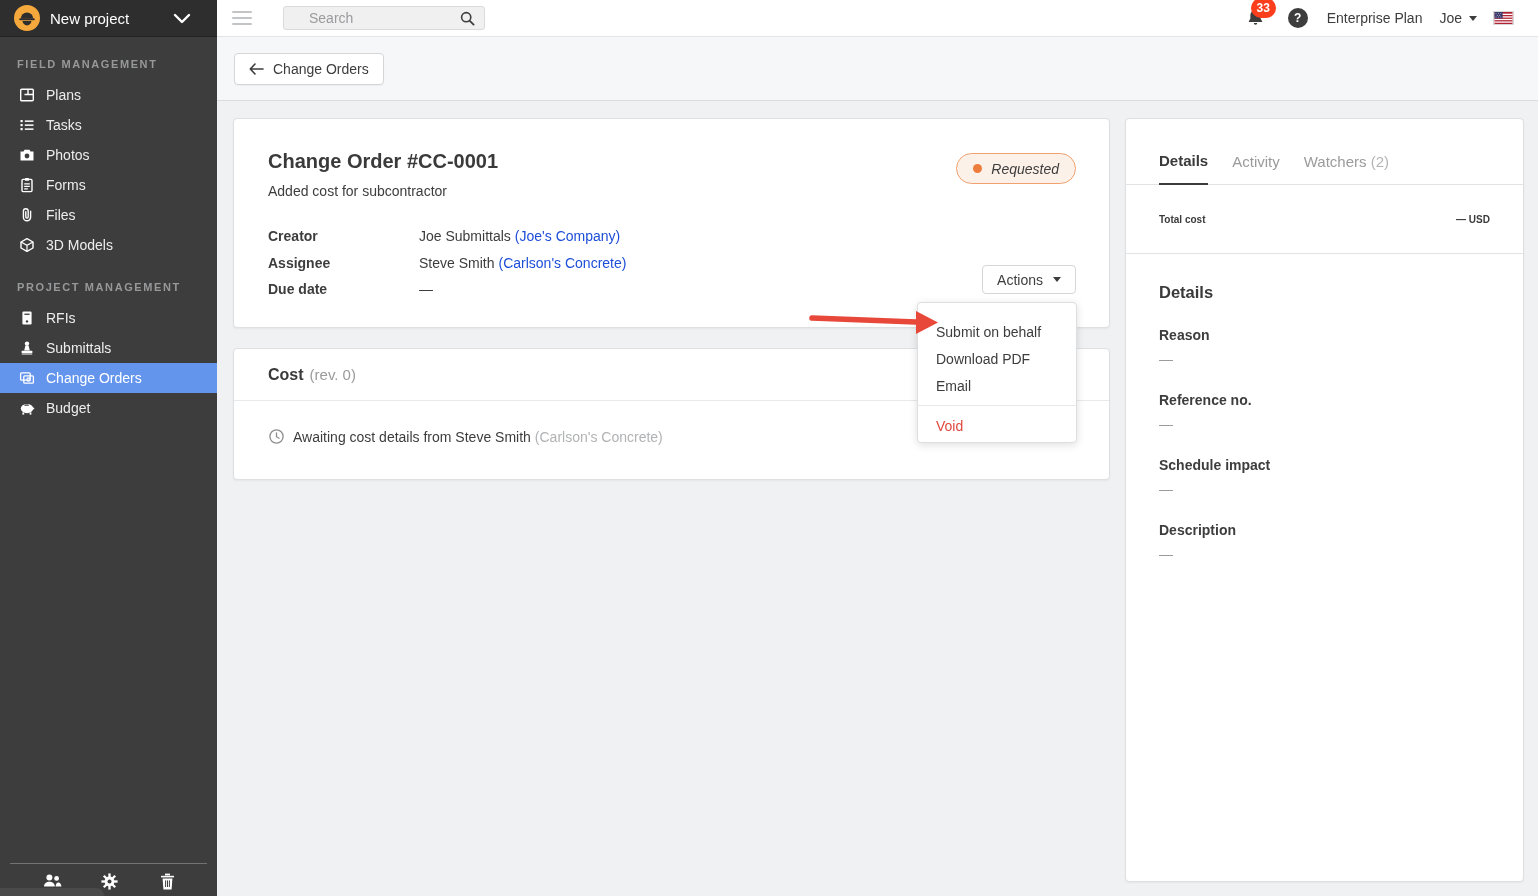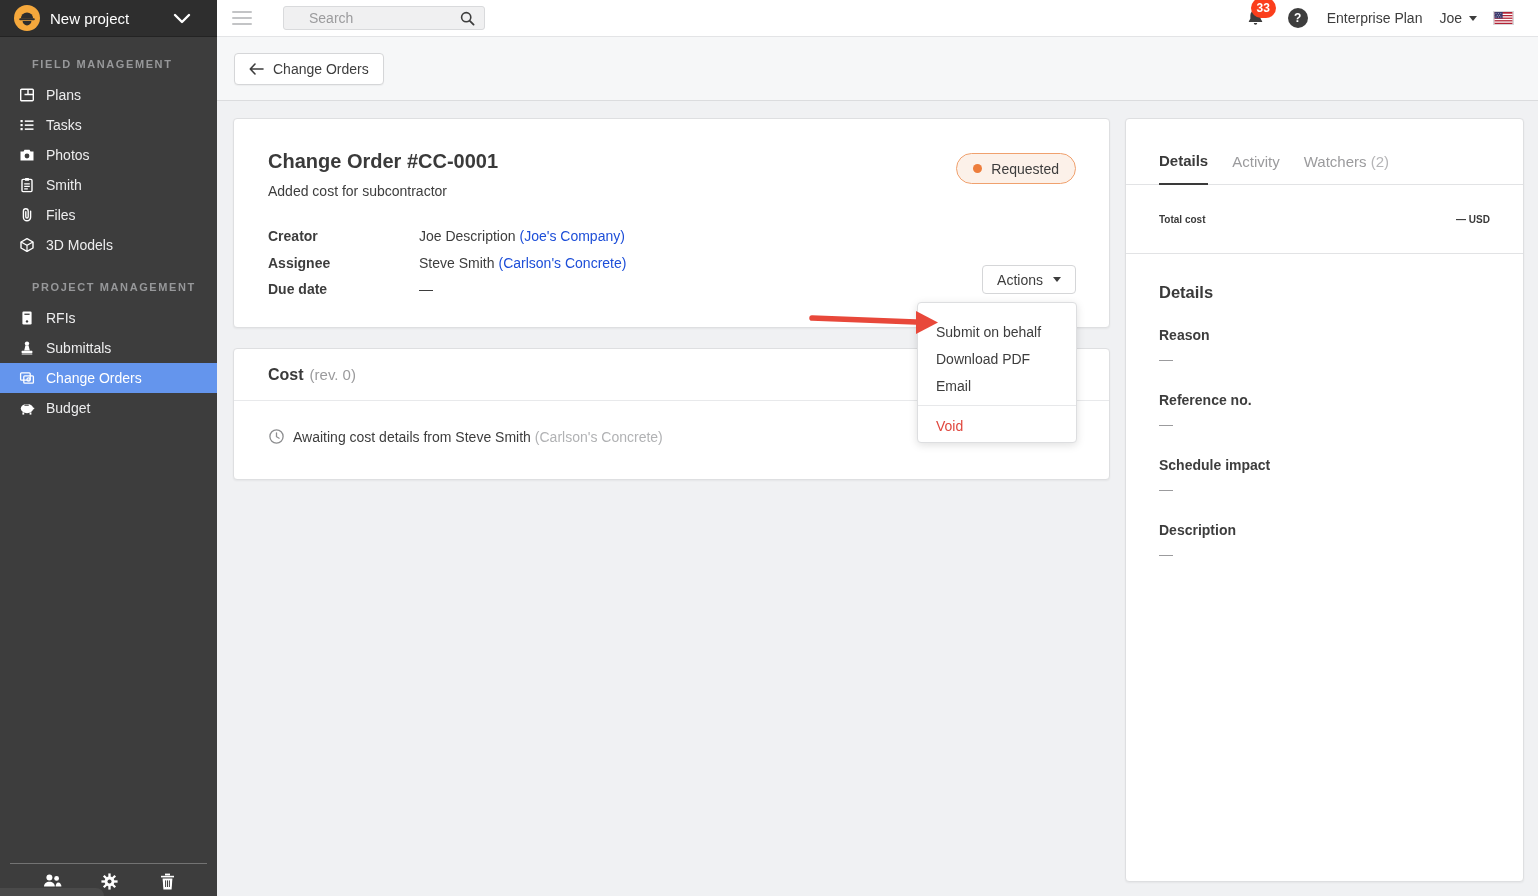--- a/index.html
+++ b/index.html
@@ -14,21 +14,21 @@
   .sidebar { position:absolute; left:0; top:0; width:217px; height:896px; background:#3d3d3d; z-index:10; }
   .sidebar-top {
     height:37px; background:#2e2e2e; border-bottom:1px solid #232323;
     display:flex; align-items:center; padding:0 14px; cursor:pointer;
   }
   .logo { width:26px; height:26px; flex:0 0 auto; }
   .project-name { color:#fff; font-weight:400; font-size:15px; margin-left:10px; }
   .proj-chevron { margin-left:auto; margin-right:12px; display:flex; }
   .side-section-title {
     color:#97989a; font-size:11px; font-weight:700; letter-spacing:1.6px;
-    padding:21px 0 10px 32px;
+    padding:21px 0 10px 17px;
   }
   .side-item {
     height:30px; display:flex; align-items:center; padding-left:18px;
     color:#ededee; font-size:14px; cursor:pointer;
   }
   .side-item .ic { width:17px; height:17px; display:flex; align-items:center; justify-content:center; color:#fff; }
   .side-item .lbl { margin-left:11px; }
   .side-item.active { background:#6495ed; color:#fff; }
   .sidebar-footer { position:absolute; bottom:0; left:0; width:100%; padding-bottom:6px; }
   .footer-divider { border-top:1px solid rgba(255,255,255,0.28); margin:0 10px 8px 10px; }
@@ -80,21 +80,21 @@
     font-size:14px; color:#3d3d3d; cursor:pointer; box-shadow:0 1px 1px rgba(0,0,0,0.04);
   }
   
   .card { position:absolute; background:#fff; border:1px solid #dedfe1; border-radius:4px; box-shadow:0 1px 2px rgba(0,0,0,0.05); }
   .order-card { left:233px; top:118px; width:877px; height:210px; }
   .order-title { position:absolute; left:34px; top:31px; font-size:20px; font-weight:700; color:#3a3a3a; }
   .order-subtitle { position:absolute; left:34px; top:64px; font-size:14px; color:#3d3d3d; }
   .status-pill {
     position:absolute; right:33px; top:34px; height:31px; padding:0 16px;
     border:1px solid #f0a16e; background:#fcf1e9; border-radius:16px;
-    display:flex; align-items:center; gap:9px; font-size:14px; color:#3d3d3d;
+    display:flex; align-items:center; gap:9px; font-size:14px; color:#3d3d3d;font-style:italic;
   }
   .status-dot { width:9px; height:9px; border-radius:50%; background:#ed7d3c; }
   .order-fields { position:absolute; left:34px; top:104px; }
   .field-row { display:flex; height:26.5px; align-items:center; font-size:14px; }
   .field-row .flabel { width:151px; font-weight:700; color:#3d3d3d; }
   .fname { color:#3d3d3d; }
   .fcompany { color:#1d4ed8; margin-left:4px; }
   .actions-btn {
     position:absolute; right:33px; bottom:33px; height:29px; padding:0 14px;
     background:#fff; border:1px solid #d5d6d8; border-radius:4px;
@@ -191,21 +191,21 @@
     <span class="lbl">Photos</span>
   </div>
   <div class="side-item">
     <span class="ic">
         <svg width="16" height="16" viewBox="0 0 16 16">
           <rect x="3" y="2.4" width="10" height="12.2" rx="1" fill="none" stroke="#fff" stroke-width="1.4"></rect>
           <rect x="6" y="1" width="4" height="2.8" rx="0.6" fill="#fff"></rect>
           <path d="M5.2 6.8h5.6 M5.2 9.3h5.6 M5.2 11.8h3.6" stroke="#fff" stroke-width="1.2"></path>
         </svg>
       </span>
-    <span class="lbl">Smith</span>
+    <span class="lbl">Forms</span>
   </div>
   <div class="side-item">
     <span class="ic">
         <svg width="16" height="16" viewBox="0 0 16 16">
           <path d="M11.6 4.2v6a3.6 3.6 0 0 1-7.2 0v-6a2.4 2.4 0 0 1 4.8 0v5.6a1.2 1.2 0 0 1-2.4 0V4.6" fill="none" stroke="#fff" stroke-width="1.4" stroke-linecap="round"></path>
         </svg>
       </span>
     <span class="lbl">Files</span>
   </div>
   <div class="side-item">
@@ -373,21 +373,21 @@
 <section class="card order-card">
   <h1 class="order-title">Change Order #CC-0001</h1>
   <div class="order-subtitle">Added cost for subcontractor</div>
   <div class="status-pill">
     <span class="status-dot"></span>
     <span>Requested</span>
   </div>
   <div class="order-fields">
     <div class="field-row">
       <span class="flabel">Creator</span>
-      <span class="fname">Joe Description</span>
+      <span class="fname">Joe Submittals</span>
       <span class="fcompany">(Joe's Company)</span>
     </div>
     <div class="field-row">
       <span class="flabel">Assignee</span>
       <span class="fname">Steve Smith</span>
       <span class="fcompany">(Carlson's Concrete)</span>
     </div>
     <div class="field-row">
       <span class="flabel">Due date</span>
       <span class="fname">—</span>

